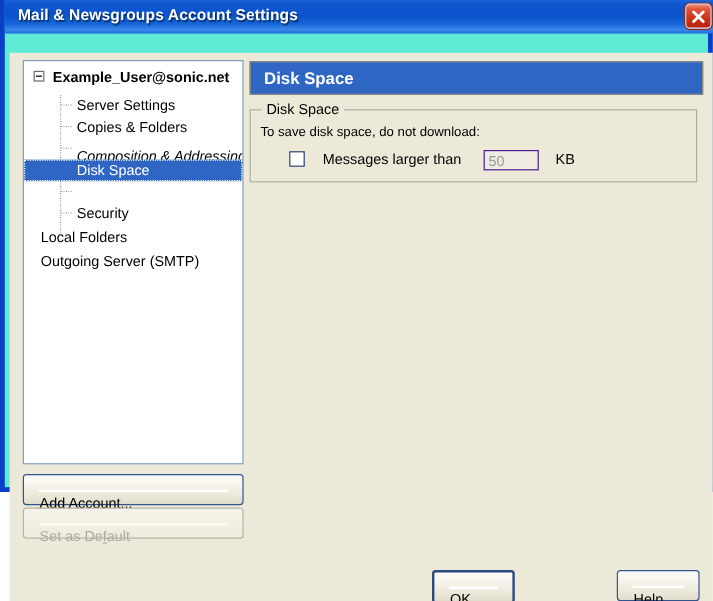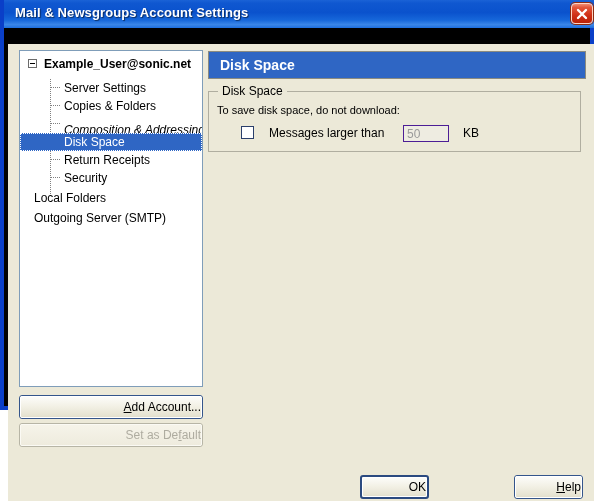--- a/index.html
+++ b/index.html
@@ -17,21 +17,21 @@
     color: #000000;
   }
 
   
   .window {
     position: absolute;
     left: 0; top: 0;
     width: 594px;
     height: 410px;
     box-sizing: border-box;
-    background: #000000;
+    background: #5eead4;
     border-left: 4px solid #0a3fc8;
     border-right: 4px solid #0a3fc8;
     border-bottom: 4px solid #0a3fc8;
     border-top: 0;
   }
   .titlebar {
     position: absolute;
     left: 0; top: 0;
     width: 594px;
     height: 28px;
@@ -162,23 +162,23 @@
   
   .btn {
     position: absolute;
     box-sizing: border-box;
     background: linear-gradient(to bottom, #fdfdfb 0%, #f3f1e6 45%, #e6e3d2 88%, #dedbc8 100%);
     border: 1px solid #34558b;
     border-radius: 3px;
     font-family: "Liberation Sans", sans-serif;
     font-size: 12px;
     color: #000000;
-    text-align: right;
+    text-align: left;
     cursor: pointer;
-    padding: 0;
+    padding: 12px;
   }
   .btn .inner {
     display: block;
     width: 100%;
     height: 100%;
     border: 1px solid #ffffff;
     border-radius: 2px;
     box-sizing: border-box;
     line-height: 20px;
   }
@@ -336,23 +336,20 @@
         <div class="tnode" style="top:46px;">
           <span class="tlabel child-label">Copies &amp; Folders</span>
         </div>
         <div class="tnode" style="top:70px;font-style:italic;">
           <span class="tlabel child-label">Composition &amp; Addressing</span>
         </div>
         <div class="tnode selected" style="top:82px;">
           <span class="tlabel child-label">Disk Space</span>
           <span class="focus-ring"></span>
         </div>
-        <div class="tnode" style="top:100px;">
-          <span class="tlabel child-label">Return Receipts</span>
-        </div>
         <div class="tnode" style="top:118px;">
           <span class="tlabel child-label">Security</span>
         </div>
 
         <div class="tnode" style="top:138px;">
           <span class="tlabel top-label">Local Folders</span>
         </div>
         <div class="tnode" style="top:158px;">
           <span class="tlabel top-label">Outgoing Server (SMTP)</span>
         </div>

